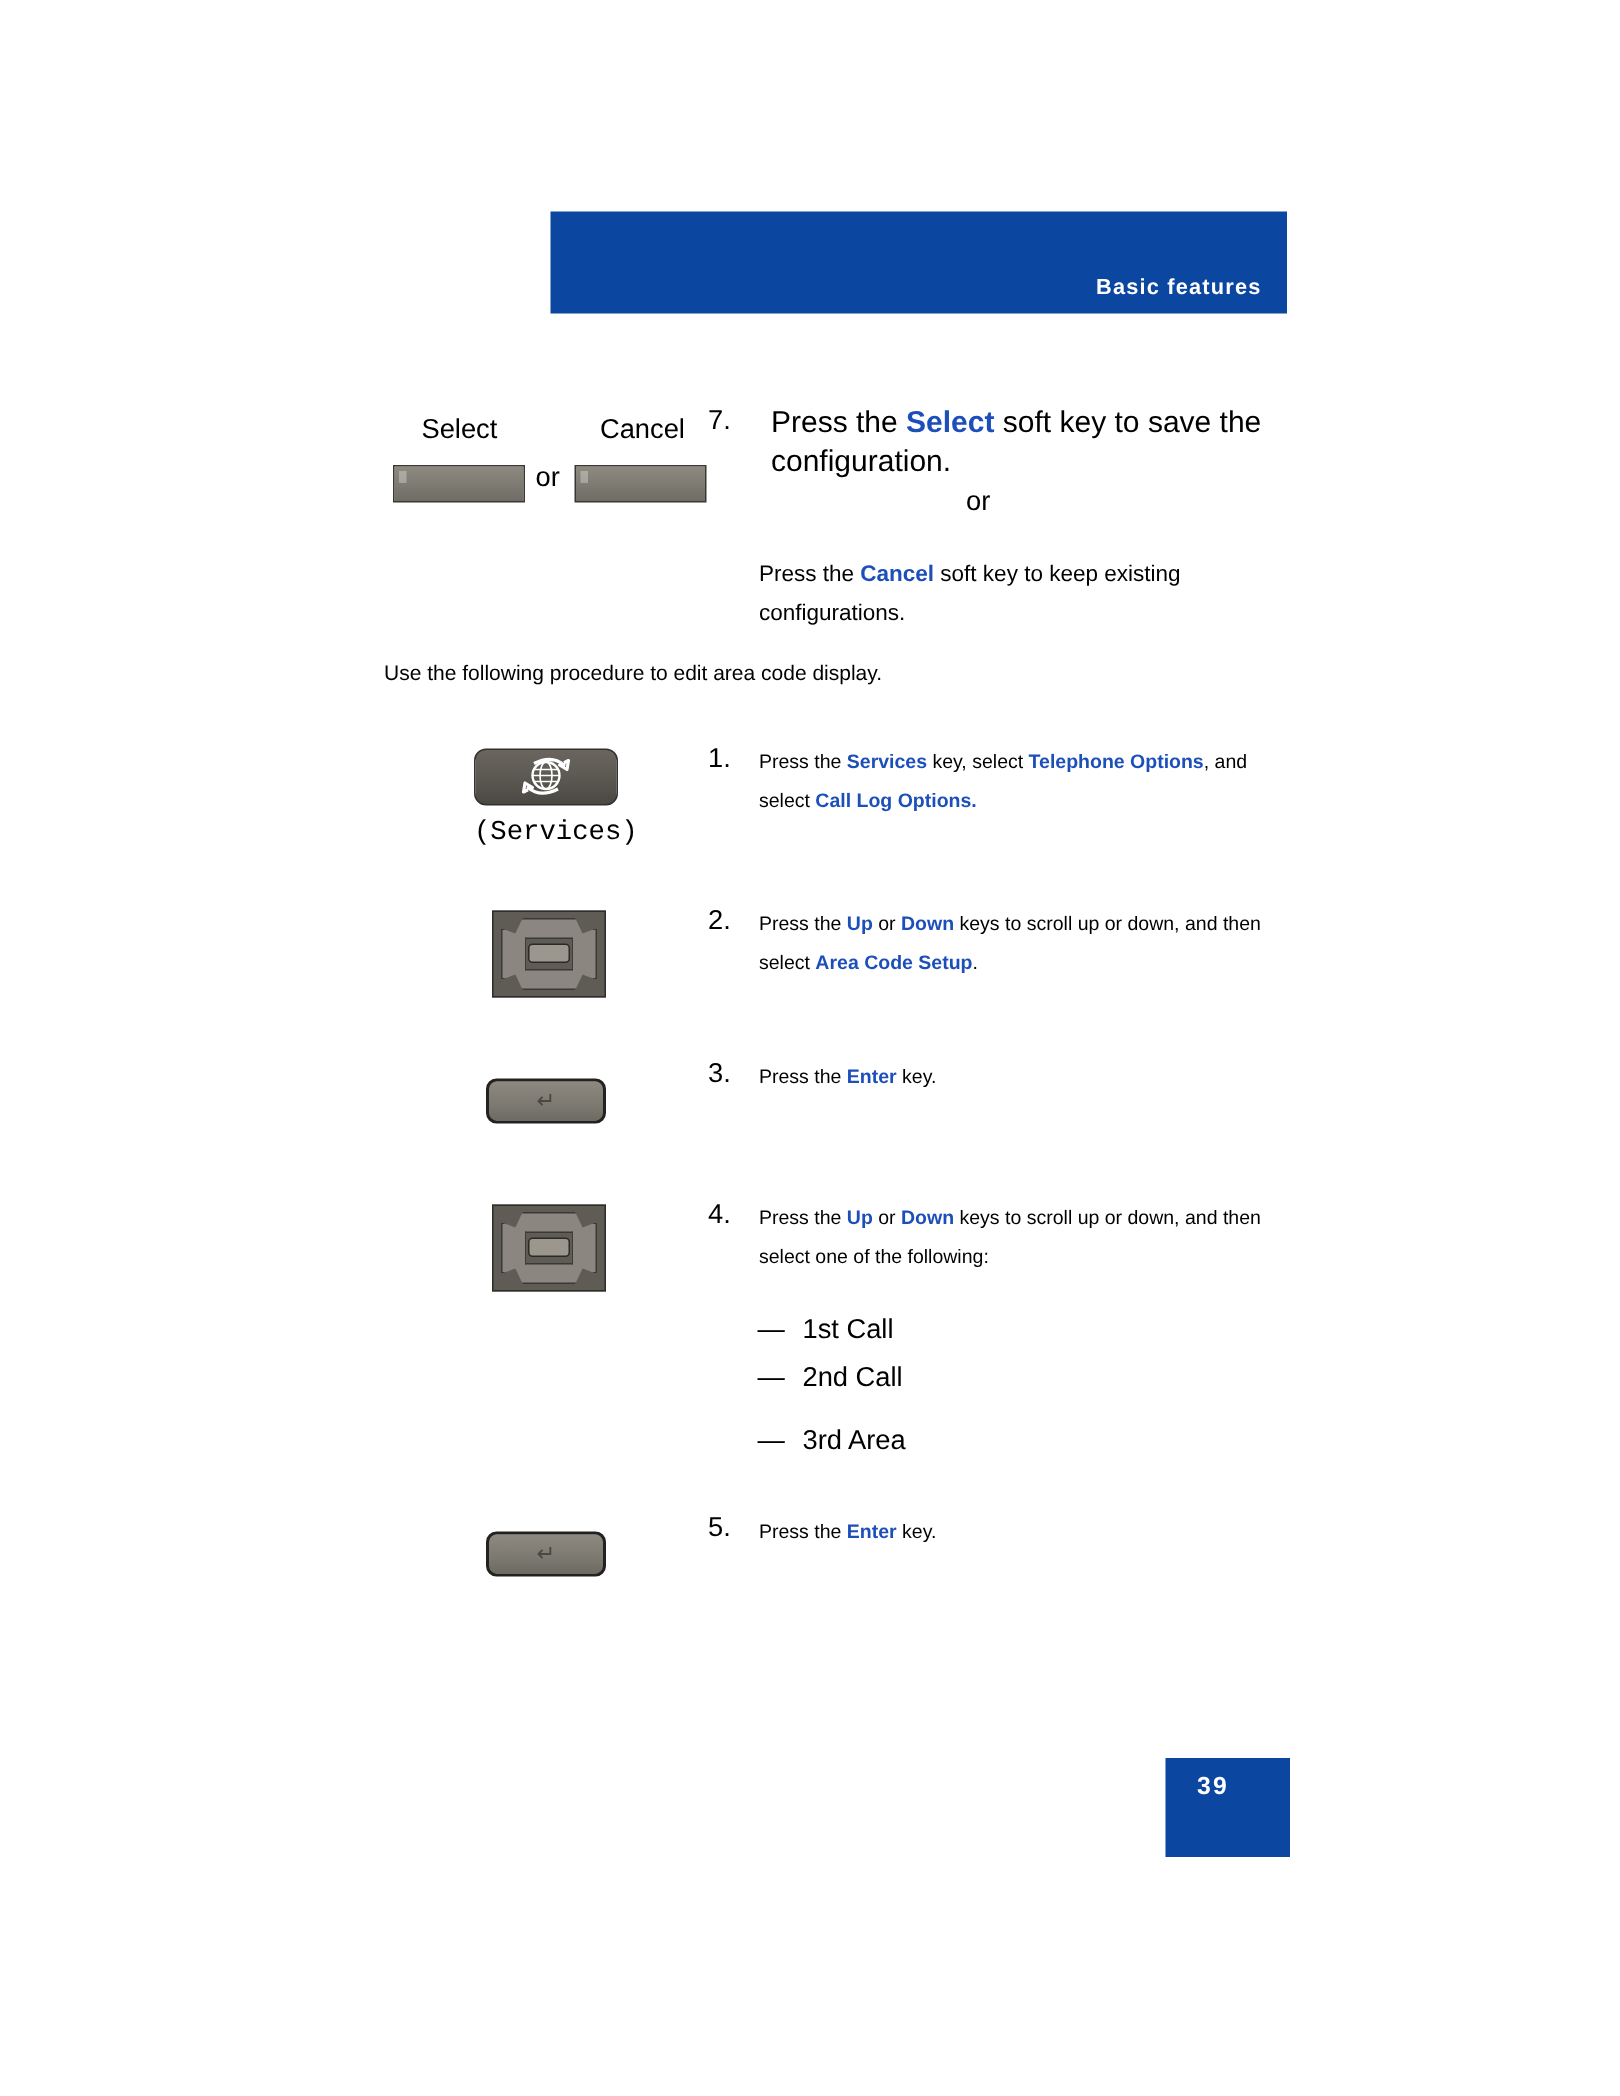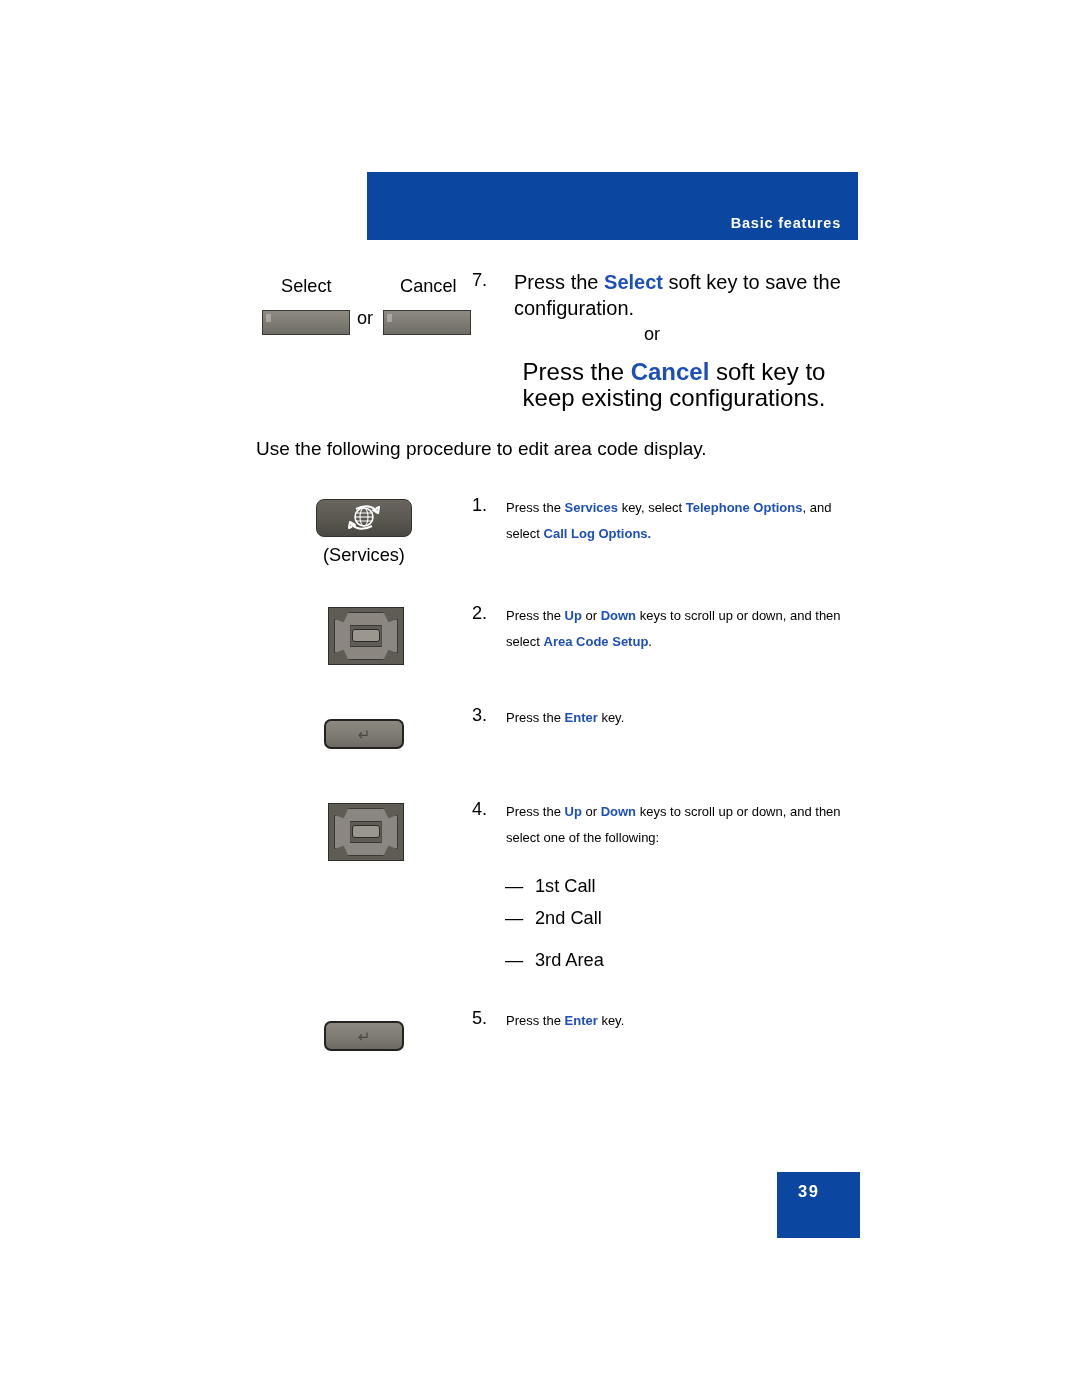--- a/index.html
+++ b/index.html
@@ -13,21 +13,21 @@
     position: relative;
     font-family: "Liberation Sans", sans-serif;
     color: #000000;
     overflow: hidden;
   }
 
   
   .header-banner {
     position: absolute;
     left: 367px;
-    top: 172px;
+    top: 141px;
     width: 491px;
     height: 68px;
     background: #0b46a0;
     box-sizing: border-box;
   }
   .header-banner-title {
     position: absolute;
     right: 17px;
     bottom: 9px;
     color: #ffffff;
@@ -114,34 +114,33 @@
   }
   .or-center {
     position: absolute;
     left: 172px;
     top: 54px;
     font-size: 18.2px;
   }
   .step7-second {
     position: absolute;
     left: 34px;
-    top: 89px;
+    top: 100px;
     width: 336px;
-    font-size: 24px;
+    font-size: 15px;
     line-height: 25.5px;
-    text-align: center;
   }
 
   
   .intro-paragraph {
     position: absolute;
     left: 256px;
     top: 436px;
     width: 560px;
-    font-size: 19px;
+    font-size: 14px;
   }
 
   
   .services-key {
     position: absolute;
     left: 316px;
     top: 499px;
     width: 96px;
     height: 38px;
     border-radius: 8px;
@@ -150,20 +149,21 @@
     box-sizing: border-box;
   }
   .services-caption {
     position: absolute;
     left: 316px;
     top: 545px;
     width: 96px;
     text-align: center;
     font-size: 18.2px;
     white-space: nowrap;
+    font-family: Liberation Mono, monospace;
   }
 
   .nav-key {
     position: absolute;
     width: 76px;
     height: 58px;
     background: #5f5c56;
     border: 1px solid #2f2d2a;
     box-sizing: border-box;
   }

